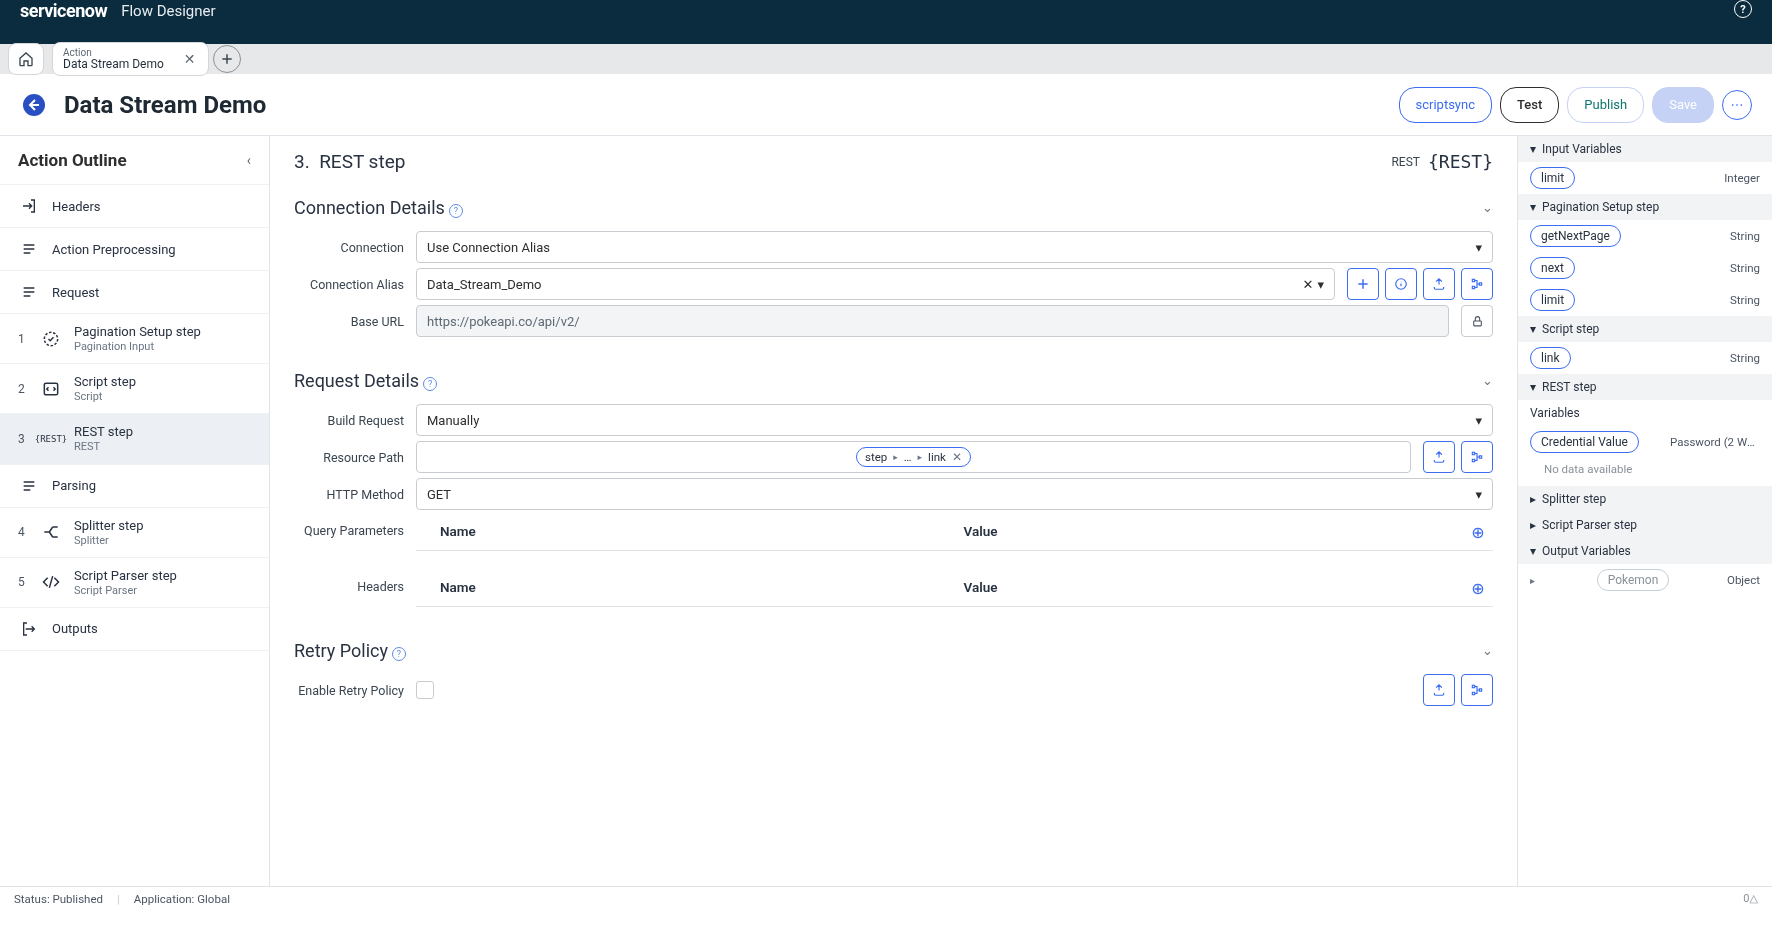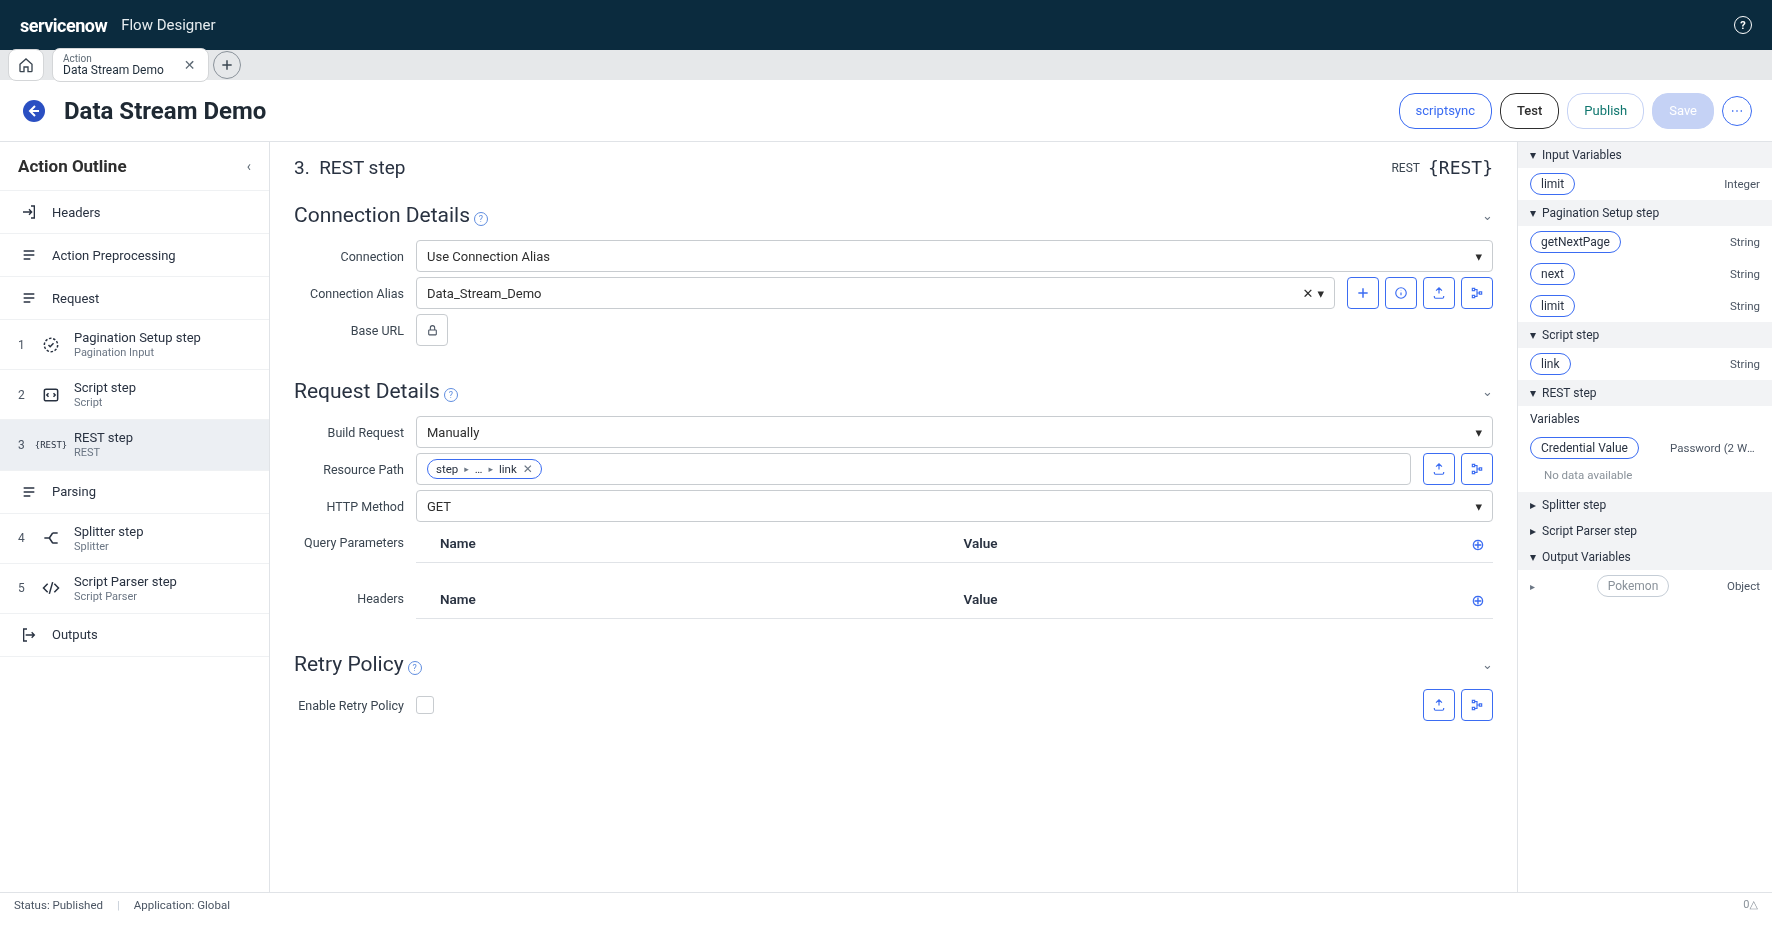--- a/index.html
+++ b/index.html
@@ -1,17 +1,17 @@
 <!DOCTYPE html>
 <html><head>
 <meta charset="utf-8">
 <style>
 * { box-sizing: border-box; margin: 0; padding: 0; }
 body { font-family: -apple-system, BlinkMacSystemFont, "Segoe UI", Roboto, Helvetica, Arial, sans-serif; font-size: 13px; color: #2e2e2e; background: #fff; overflow: hidden; }
-.topbar { background: #0b2b3e; color: #fff; height: 50px; display: flex; align-items: center; padding: 0 20px; justify-content: space-between; }
+.topbar { background: #0b2b3e; color: #fff; height: 44px; display: flex; align-items: flex-start; padding: 0 20px; justify-content: space-between; }
 .brand { display: flex; align-items: center; gap: 14px; }
 .brand-logo { font-size: 18px; font-weight: 700; letter-spacing: -0.5px; }
 .brand-sub { font-size: 15px; font-weight: 400; color: #e6ecef; }
 .help-icon { width: 18px; height: 18px; border: 1.5px solid #fff; border-radius: 50%; display: flex; align-items: center; justify-content: center; font-size: 11px; font-weight: 700; cursor: pointer; }
 
 .tabstrip { background: #e6e8ea; height: 30px; display: flex; align-items: center; padding: 0 8px; gap: 4px; }
 .home-btn { width: 36px; height: 32px; background: #fff; border: 1px solid #d4d6d8; border-radius: 8px; display: flex; align-items: center; justify-content: center; cursor: pointer; margin-right: 4px; }
 .tab { background: #fff; border: 1px solid #d4d6d8; border-radius: 8px; padding: 4px 10px; display: flex; align-items: center; gap: 18px; height: 34px; min-width: 150px; }
 .tab-text { display: flex; flex-direction: column; line-height: 1.1; }
 .tab-type { font-size: 10px; color: #5e6a75; }
@@ -47,21 +47,21 @@
 
 .center { flex: 1; overflow-y: auto; position: relative; border-right: 1px solid #e0e3e7; }
 .center-head { display: flex; align-items: center; justify-content: space-between; padding: 14px 24px 6px; }
 .step-title { font-size: 19px; color: #293241; }
 .step-tag { display: flex; align-items: center; gap: 8px; }
 .step-tag-text { font-size: 12px; color: #3a4550; }
 .rest-badge { font-size: 18px; color: #293241; font-family: monospace; }
 
 .section { padding: 10px 24px; }
 .section-head { display: flex; align-items: center; justify-content: space-between; padding: 8px 0; }
-.section-title { font-size: 21px; color: #293241; }
+.section-title { font-size: 18px; color: #293241; }
 .help-dot { width: 14px; height: 14px; border: 1px solid #5f8ddf; border-radius: 50%; display: inline-flex; align-items: center; justify-content: center; font-size: 9px; color: #5f8ddf; margin-left: 4px; }
 .chev { font-size: 13px; color: #6b7684; cursor: pointer; }
 .field-row { display: flex; align-items: center; gap: 12px; margin: 5px 0; }
 .field-label { width: 110px; text-align: right; font-size: 12.5px; color: #3a4550; }
 .field-input { flex: 1; height: 32px; border: 1px solid #c8ccd0; border-radius: 4px; padding: 0 10px; font-size: 13px; display: flex; align-items: center; background: #fff; justify-content: space-between; }
 .field-input.readonly { background: #f2f4f6; color: #5e6a75; }
 .field-icons { display: flex; gap: 6px; }
 .sq-btn { width: 32px; height: 32px; border: 1.5px solid #3b6cf2; border-radius: 4px; display: flex; align-items: center; justify-content: center; color: #3b6cf2; cursor: pointer; font-size: 15px; }
 .sq-btn.gray { border-color: #c8ccd0; color: #4b5563; }
 .pill { border: 1px solid #3b6cf2; border-radius: 12px; padding: 2px 8px; display: inline-flex; align-items: center; gap: 6px; font-size: 11.5px; color: #293241; }
@@ -300,20 +300,23 @@
                 <rect x="4" y="4" width="4" height="4"></rect>
                 <rect x="4" y="16" width="4" height="4"></rect>
                 <rect x="16" y="10" width="4" height="4"></rect>
                 <path d="M8 6h4v12H8M12 12h4"></path>
               </svg>
           </div>
         </div>
       </div>
       <div class="field-row">
         <div class="field-label">Base URL</div>
+        <div class="field-input readonly">
+          <span>https://pokeapi.co/api/v2/</span>
+        </div>
         <div class="sq-btn gray">
           <svg width="13" height="13" viewBox="0 0 24 24" fill="none" stroke="#4b5563" stroke-width="2">
               <rect x="5" y="11" width="14" height="9" rx="1"></rect>
               <path d="M8 11V7a4 4 0 118 0v4"></path>
             </svg>
         </div>
       </div>
     </div>
 
     <div class="section">
@@ -323,21 +326,21 @@
       </div>
       <div class="field-row">
         <div class="field-label">Build Request</div>
         <div class="field-input">
           <span>Manually</span>
           <span>▾</span>
         </div>
       </div>
       <div class="field-row">
         <div class="field-label">Resource Path</div>
-        <div class="field-input" style="gap:6px;justify-content:flex-start;">
+        <div class="field-input" style="gap:6px;justify-content:center;">
           <span class="pill">
             <span>step</span>
             <span class="sep">▸</span>
             <span>…</span>
             <span class="sep">▸</span>
             <span>link</span>
             <span class="x">✕</span>
           </span>
         </div>
         <div class="field-icons">

